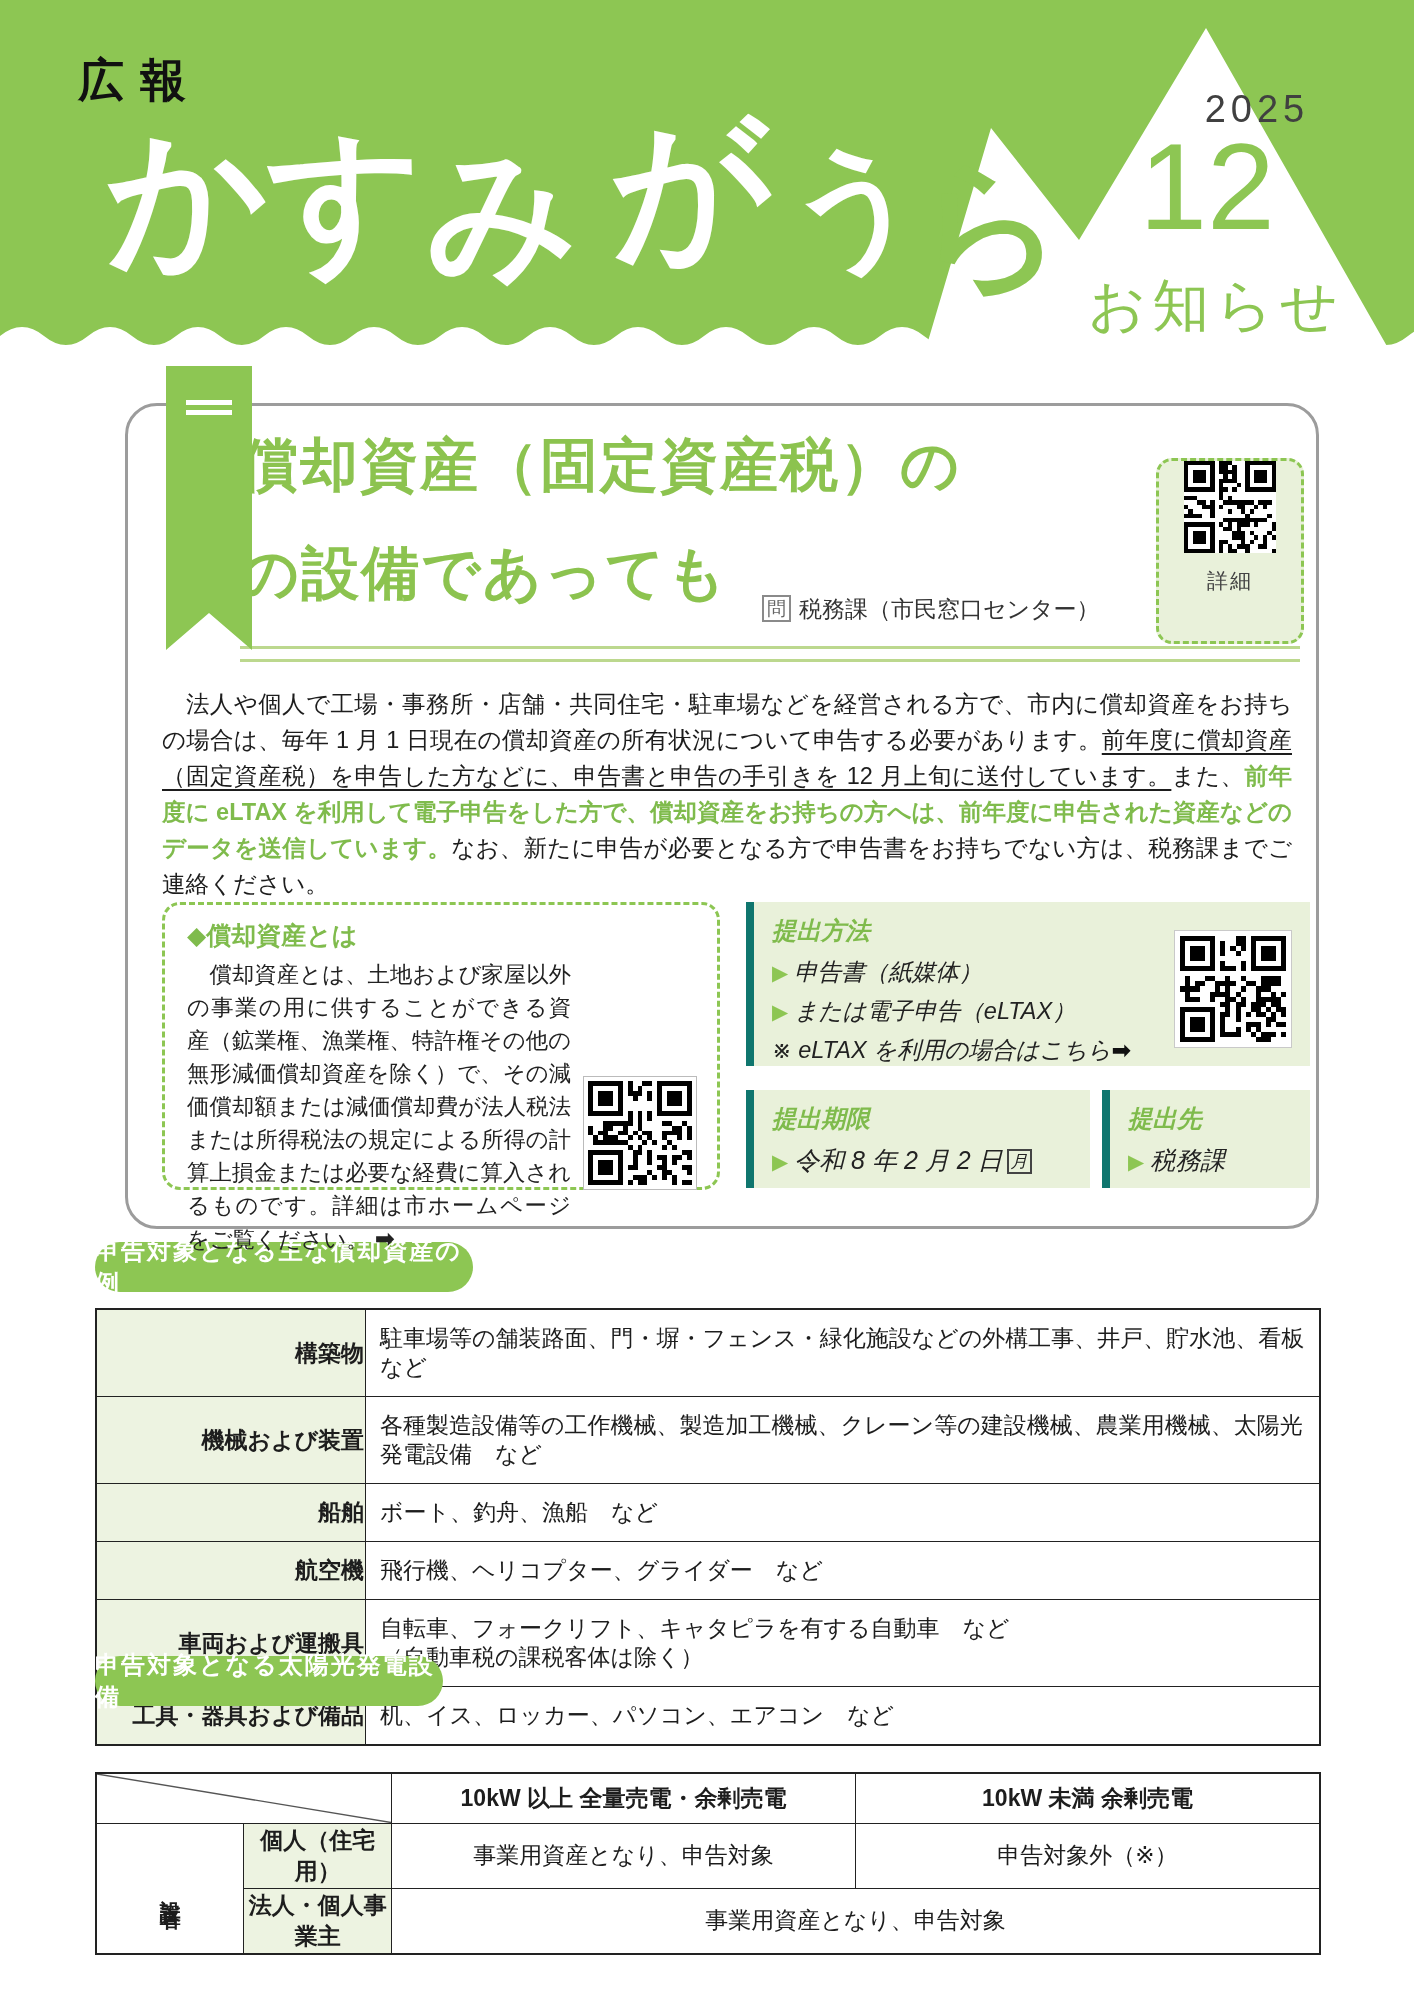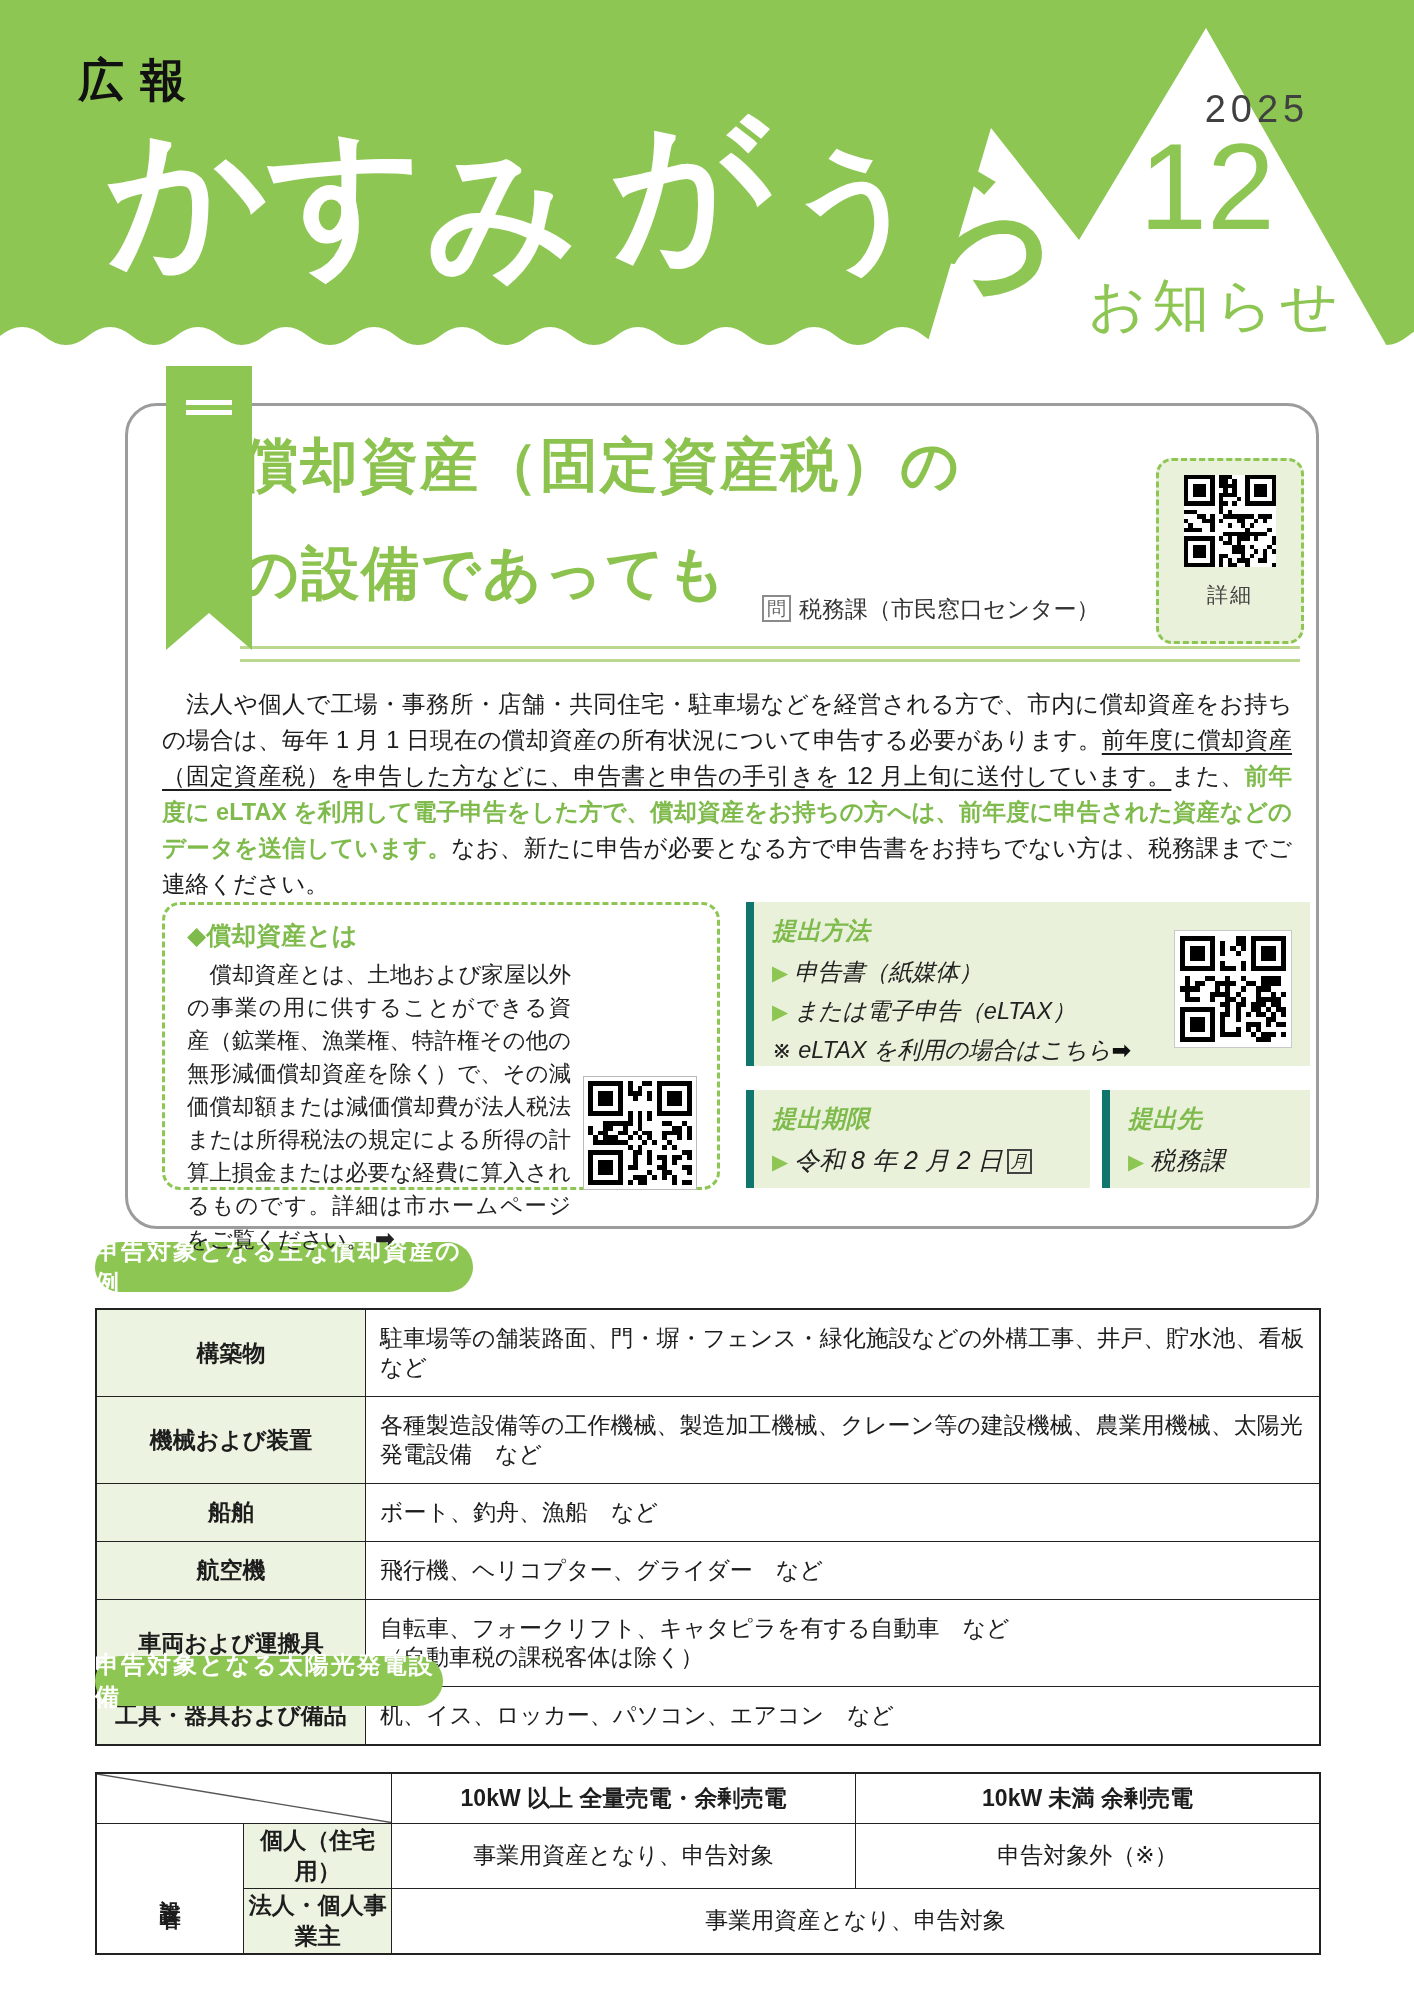--- a/index.html
+++ b/index.html
@@ -38,21 +38,21 @@
              font-size:58px;line-height:1;z-index:6;}
   .art-title.l1{top:436px;}
   .art-title.l2{top:544px;}
   .contact{position:absolute;left:762px;top:594px;font-size:23px;color:#333;z-index:6;white-space:nowrap;}
   .contact .mark{display:inline-block;border:2px solid #8a8a8a;color:#666;font-size:19px;line-height:1;
                  padding:2px 3px;margin-right:8px;vertical-align:2px;}
   .dbl-rule{position:absolute;left:240px;top:646px;width:1060px;height:10px;z-index:6;
             border-top:3px solid #bcd88e;border-bottom:3px solid #bcd88e;}
   .qr-detail{position:absolute;left:1156px;top:458px;width:148px;height:186px;z-index:6;
              background:#e9f1da;border:3px dashed #8dc653;border-radius:16px;box-sizing:border-box;
-             display:flex;flex-direction:column;align-items:center;justify-content:flex-start;padding-top:14px;}
+             display:flex;flex-direction:column;align-items:center;justify-content:flex-start;}
   .qr-detail .qr{width:92px;height:92px;}
   .qr-caption{margin-top:14px;font-size:21px;color:#444;letter-spacing:2px;}
   .qr{background:#fff;}
   .qr svg{display:block;width:100%;height:100%;}
 
   .intro{position:absolute;left:162px;top:686px;width:1130px;z-index:6;
          font-size:23.5px;line-height:36px;text-align:justify;color:#1d1d1d;}
   .u-black{text-decoration:underline;text-underline-offset:5px;text-decoration-thickness:1.5px;}
   .green-strong{color:#7fbb4c;font-weight:bold;}
 
@@ -83,21 +83,21 @@
   .badge{position:absolute;height:50px;background:#8dc653;border-radius:26px;color:#fff;
          font-weight:bold;font-size:24px;display:flex;align-items:center;justify-content:center;
          letter-spacing:2px;z-index:4;}
   .badge1{left:95px;top:1242px;width:378px;}
   .badge2{left:95px;top:1656px;width:348px;}
 
   
   table{border-collapse:collapse;table-layout:fixed;}
   .t1{position:absolute;left:95px;top:1308px;width:1226px;border:2.5px solid #222;z-index:4;}
   .t1 td{border:1.5px solid #222;font-size:23px;vertical-align:middle;}
-  .t1 .lbl{width:266px;background:#edf3e1;text-align:center;font-weight:600;}
+  .t1 .lbl{width:266px;background:#edf3e1;text-align:right;font-weight:600;}
   .t1 .dsc{padding:14px 14px;line-height:29px;}
   .t1 tr.h64{height:64px;} .t1 tr.h50{height:50px;} .t1 tr.h44{height:44px;}
 
   .t2{position:absolute;left:95px;top:1772px;width:1226px;border:2.5px solid #222;z-index:4;}
   .t2 td{border:1.5px solid #222;font-size:23px;vertical-align:middle;text-align:center;}
   .t2 .diag{position:relative;}
   .t2 .diag svg{position:absolute;inset:0;width:100%;height:100%;}
   .t2 .hd{font-weight:bold;}
   .t2 .strip{width:40px;font-weight:600;}
   .t2 .strip span{writing-mode:vertical-rl;letter-spacing:4px;font-size:21px;}

